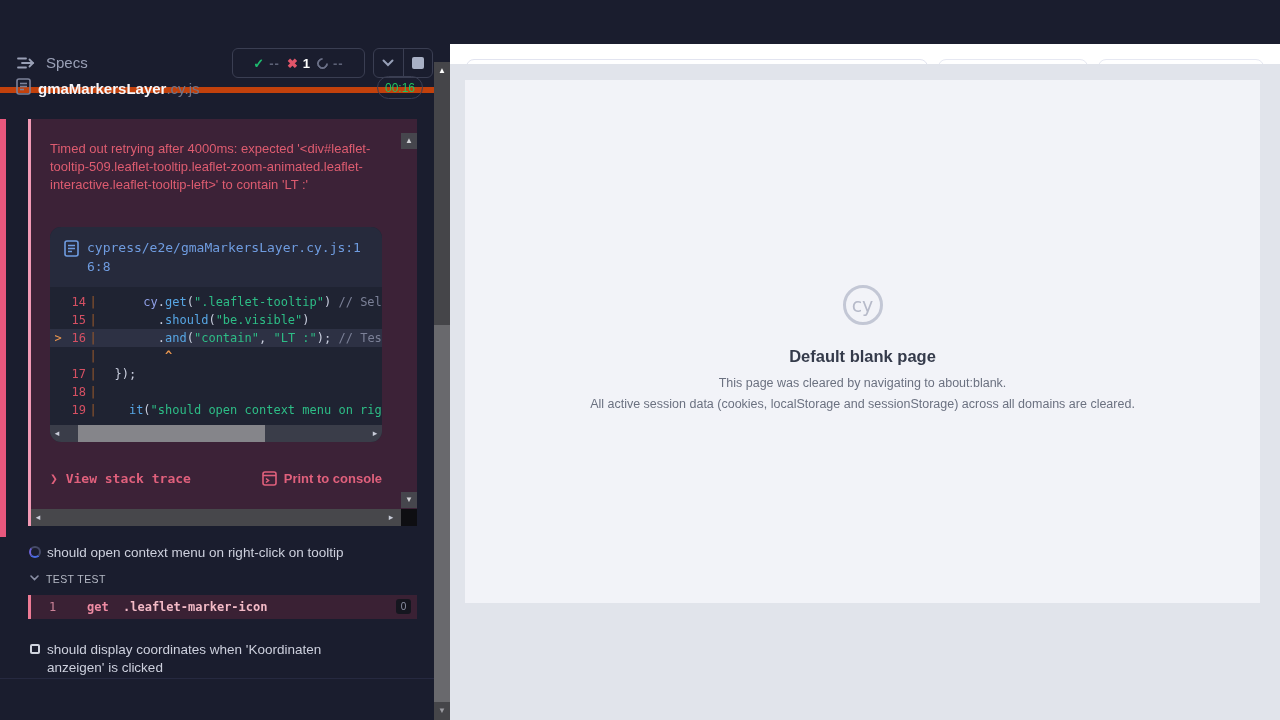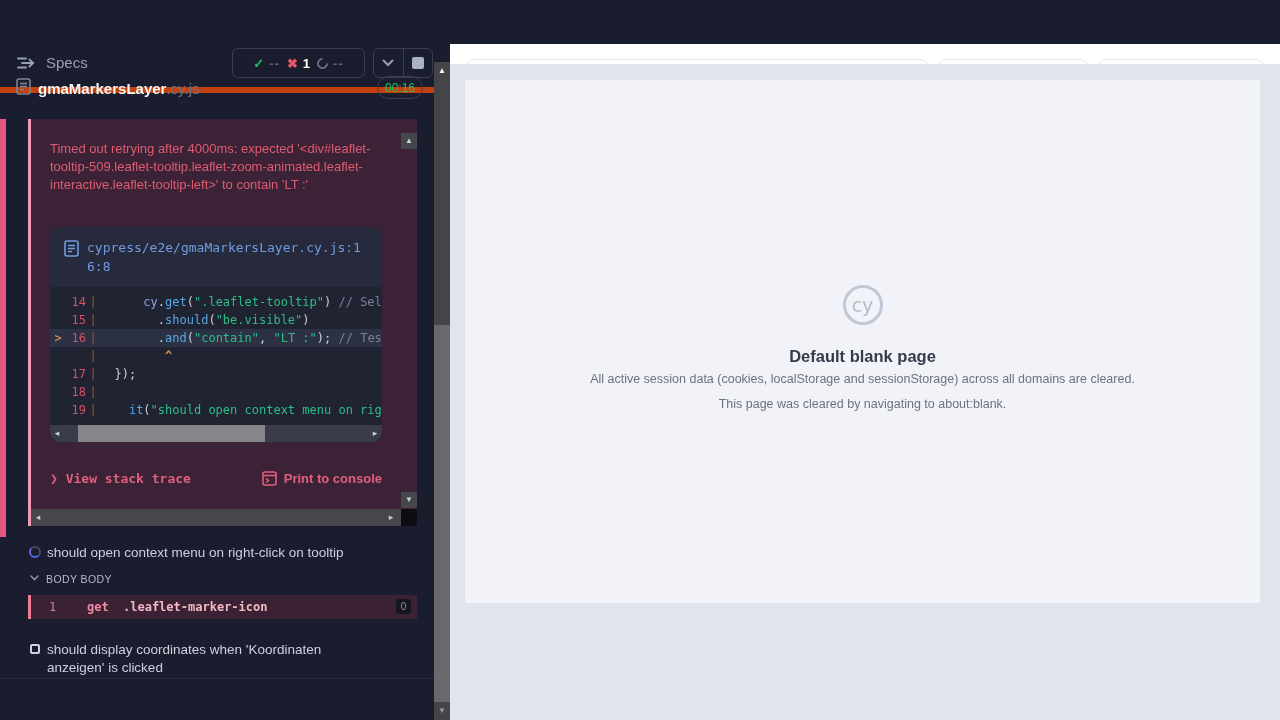--- a/index.html
+++ b/index.html
@@ -234,21 +234,21 @@
     <span class="spinner-icon"></span>
     <span class="label">should open context menu on right-click on tooltip</span>
   </div>
 
   <div class="body-row">
     <span class="body-chevron">
       <svg width="9" height="6" viewBox="0 0 9 6" fill="none" stroke="#8a8fa5" stroke-width="1.6" stroke-linecap="round">
           <path d="M1 1 L4.5 4.5 L8 1"></path>
         </svg>
     </span>
-    <span class="body-label">BODY BODY</span>
+    <span class="body-label">TEST TEST</span>
   </div>
 
   <div class="cmd-row">
     <span class="cmd-num">1</span>
     <span class="cmd-method">get</span>
     <span class="cmd-target">.leaflet-marker-icon</span>
     <span class="cmd-badge">0</span>
   </div>
 
   <div class="test-row2">
@@ -290,16 +290,16 @@
     <svg width="10" height="7" viewBox="0 0 10 7" fill="none" stroke="#9aa0ae" stroke-width="1.6" stroke-linecap="round" style="margin-left:auto;">
         <path d="M1 1 L5 5.5 L9 1"></path>
       </svg>
   </div>
 </div>
 
 <div class="stage">
   <div class="blank-page">
     <div class="cy-logo">cy</div>
     <div class="bp-title">Default blank page</div>
+    <div class="bp-line first">This page was cleared by navigating to about:blank.</div>
     <div class="bp-line">All active session data (cookies, localStorage and sessionStorage) across all domains are cleared.</div>
-    <div class="bp-line first">This page was cleared by navigating to about:blank.</div>
   </div>
 </div>
 
 </body></html>

